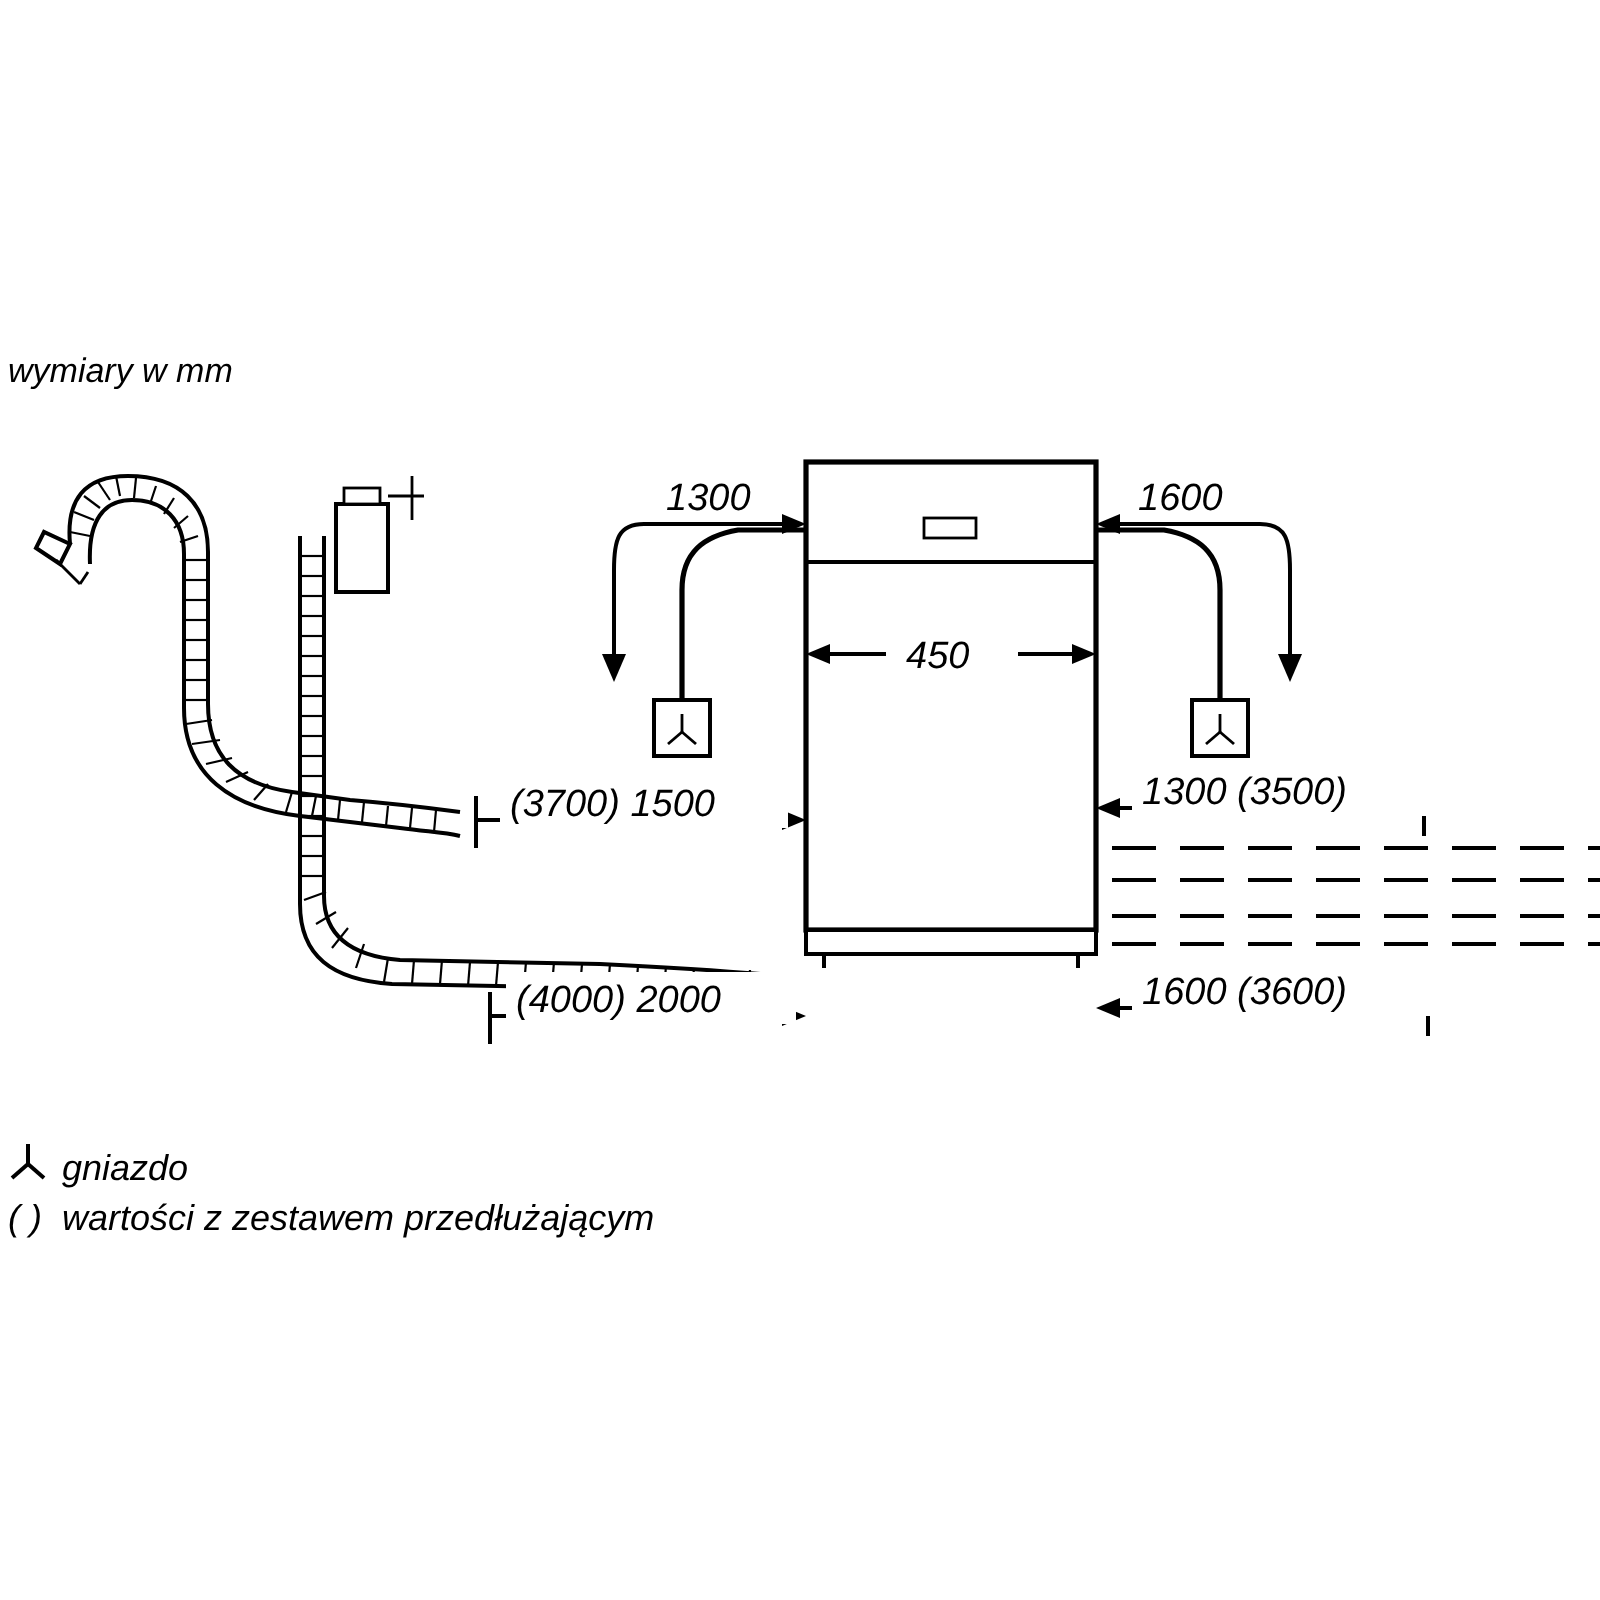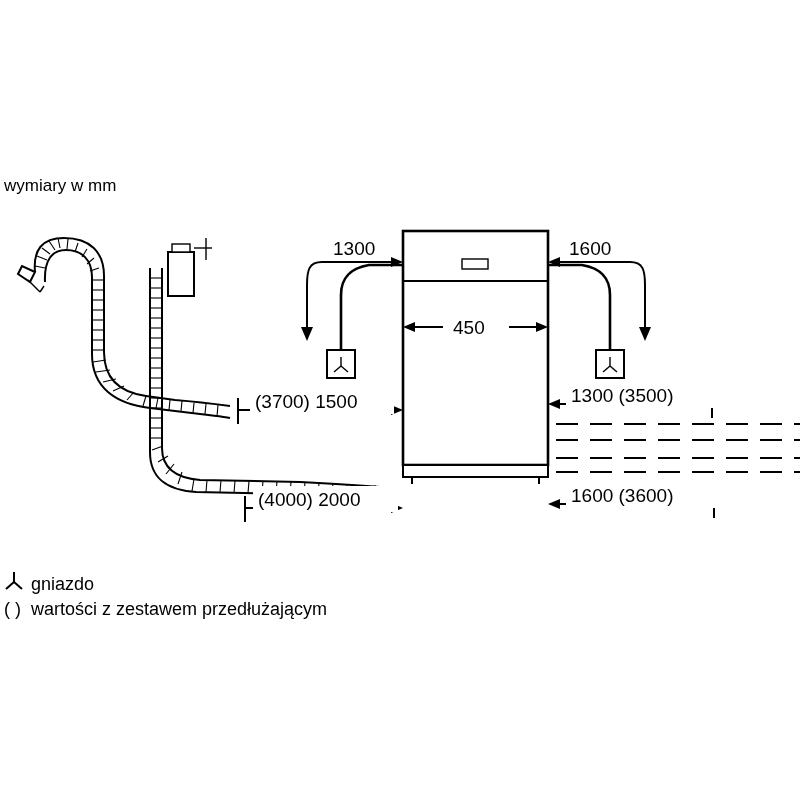--- a/index.html
+++ b/index.html
@@ -14,20 +14,21 @@
     color: #000000;
     position: relative;
     overflow: hidden;
   }
   #diagram-root {
     position: absolute;
     left: 0;
     top: 0;
     width: 800px;
     height: 800px;
+    font-style: italic;
   }
   svg {
     display: block;
   }
   .dim-text {
     font-family: "Liberation Sans", sans-serif;
     font-size: 19px;
     fill: #000000;
   }
   .legend-text {

